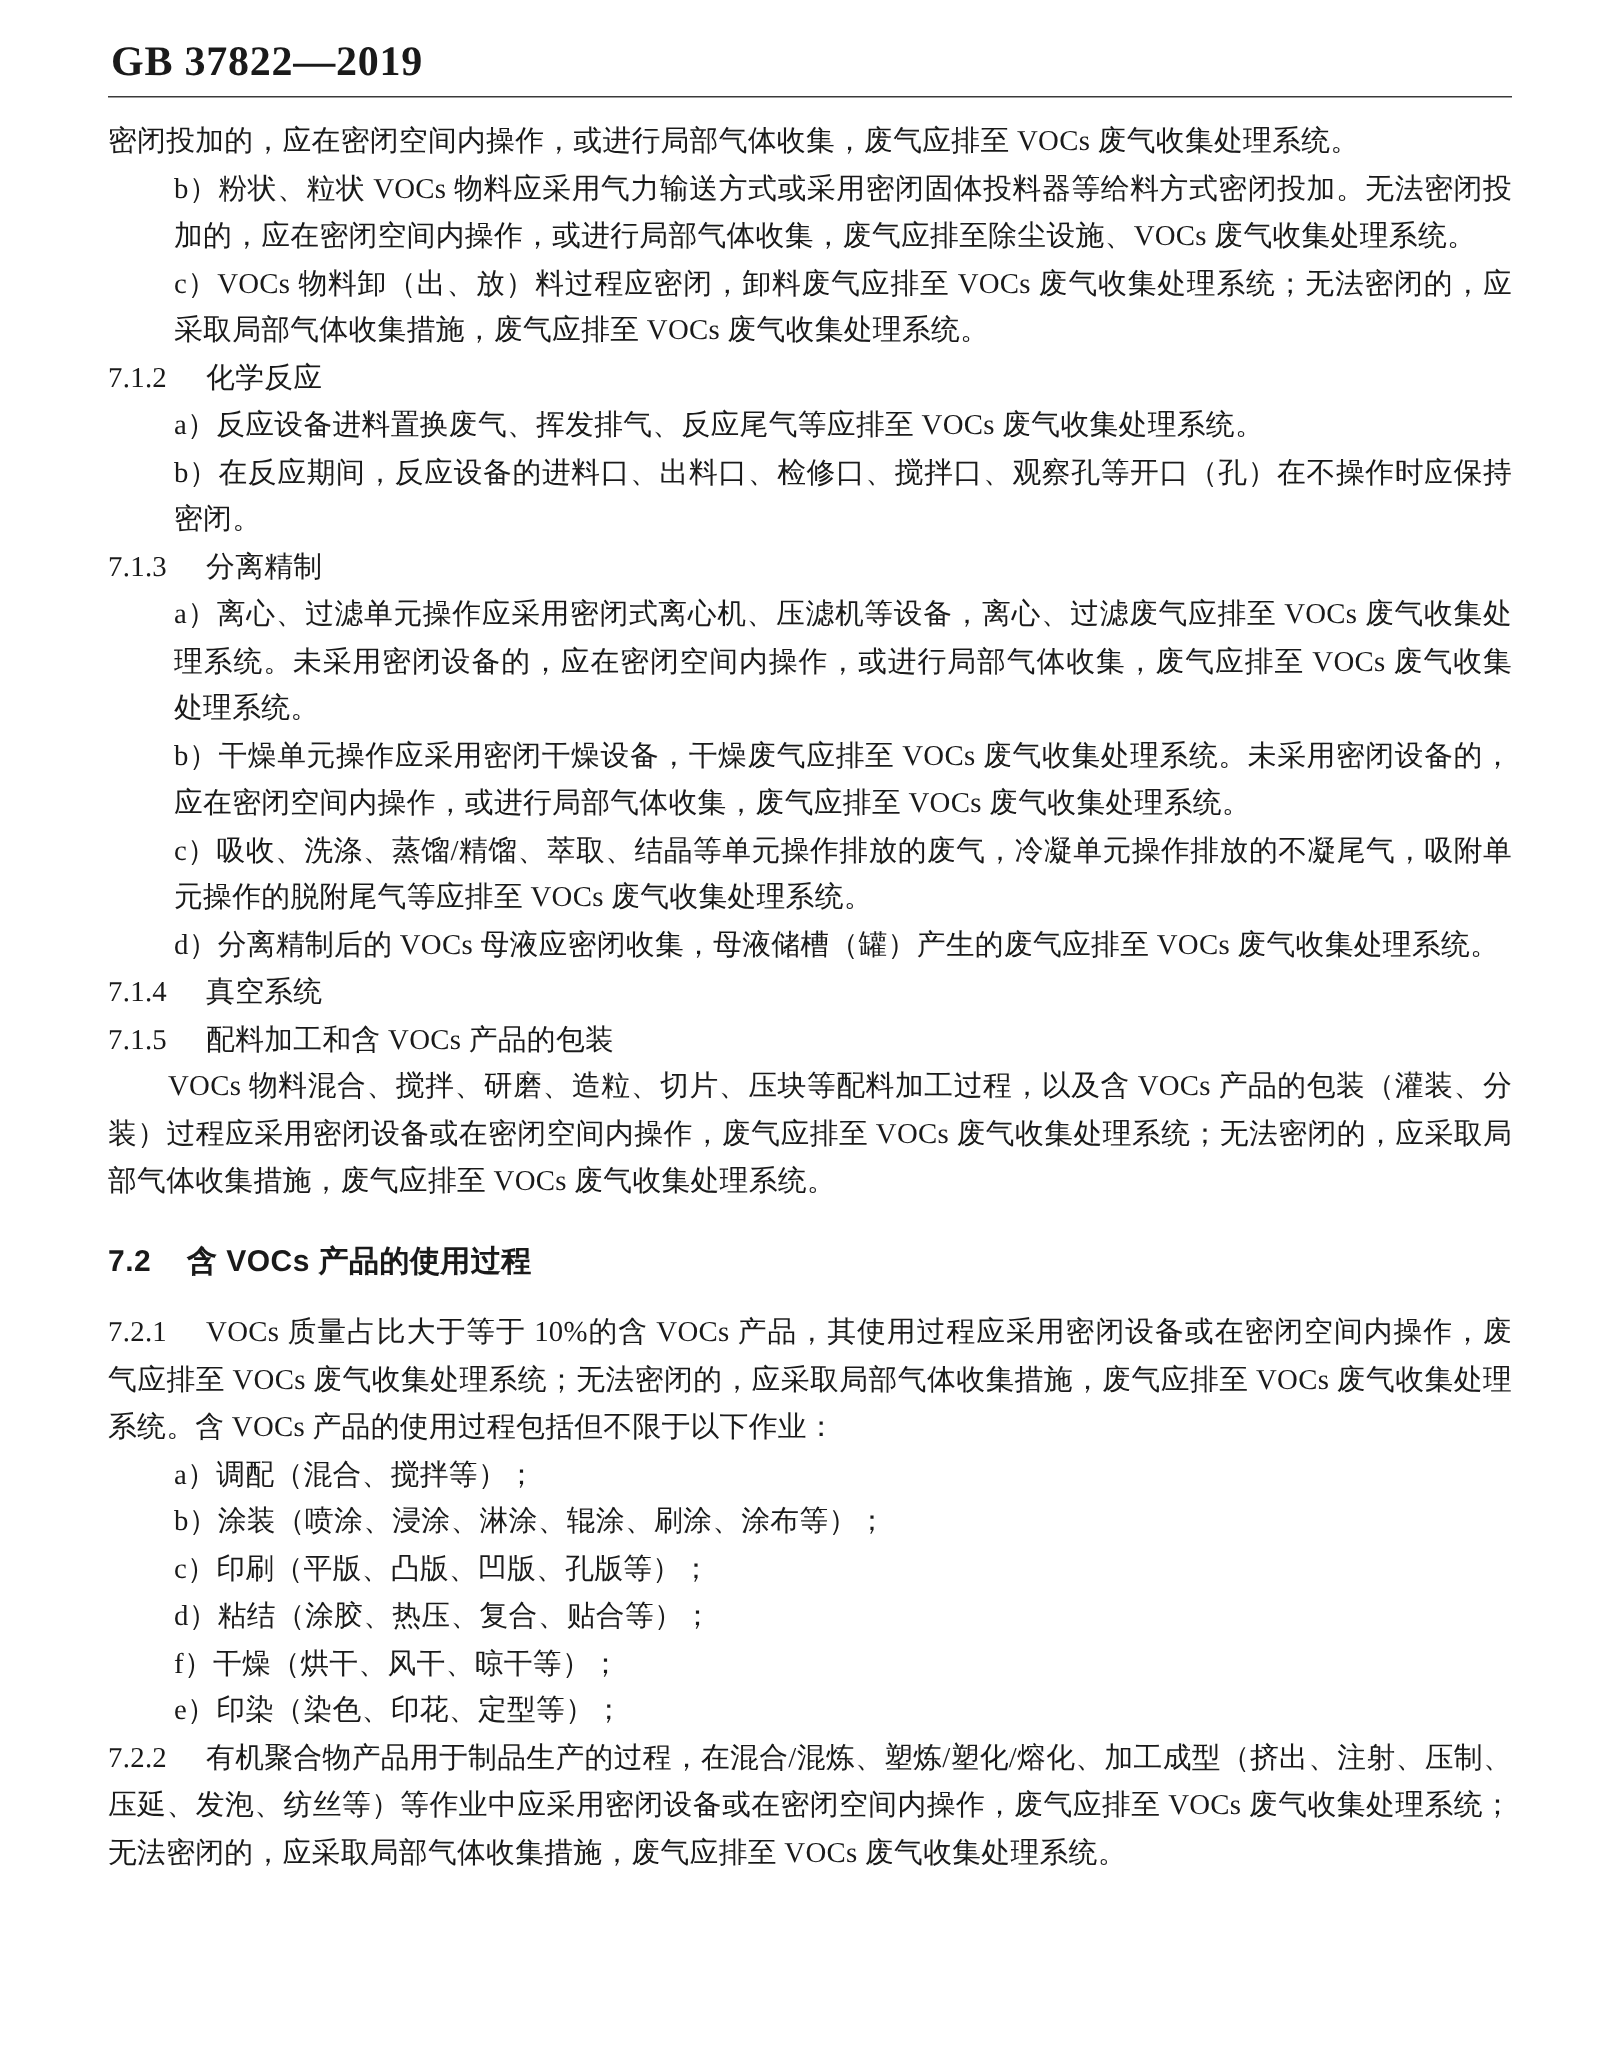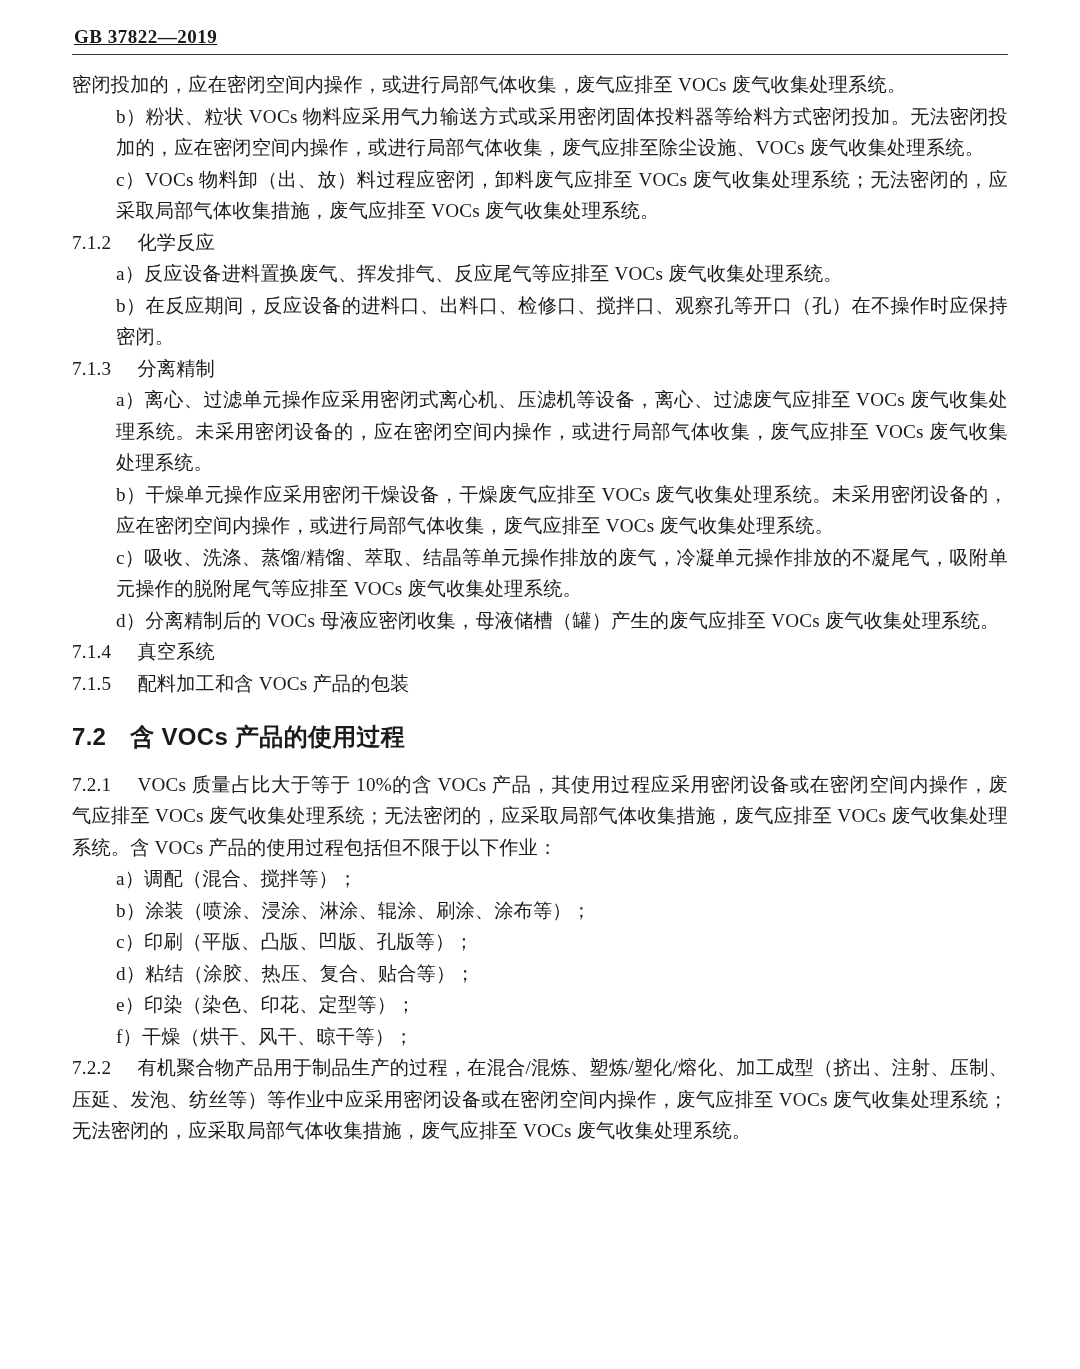--- a/index.html
+++ b/index.html
@@ -18,24 +18,23 @@
   .page {
     width: 1080px;
     height: 1369px;
     box-sizing: border-box;
     padding: 26px 72px 0 72px;
     position: relative;
   }
   .header {
     font-family: "Liberation Serif", serif;
     font-weight: bold;
-    font-size: 19px;
+    font-size: 28px;
     letter-spacing: 0.5px;
     margin: 0 0 0 2px;
-    text-decoration: underline;
   }
   .rule {
     border: 0;
     border-top: 1.6px solid #3a3a3a;
     margin: 6px 0 14px 0;
   }
   .body-text {
     font-size: 19.2px;
     line-height: 31.5px;
     text-align: justify;
@@ -52,21 +51,21 @@
   .clause-num {
     display: inline-block;
     font-family: Liberation Serif, serif;
   }
   .clause-label {
     margin-left: 26px;
   }
   .sec-head {
     font-family: "Liberation Sans", sans-serif;
     font-weight: bold;
-    font-size: 24px;
+    font-size: 20px;
     margin: 22px 0 16px 0;
     letter-spacing: 0.3px;
   }
   .sec-head .sec-num {
     margin-right: 24px;
   }
   .pnum {
     position: absolute;
     bottom: 6px;
     right: 78px;
@@ -106,34 +105,35 @@
     <p class="item-hang">c）吸收、洗涤、蒸馏/精馏、萃取、结晶等单元操作排放的废气，冷凝单元操作排放的不凝尾气，吸附单元操作的脱附尾气等应排至 VOCs 废气收集处理系统。</p>
     <p class="item-hang">d）分离精制后的 VOCs 母液应密闭收集，母液储槽（罐）产生的废气应排至 VOCs 废气收集处理系统。</p>
 
     <p>
       <span class="clause-num">7.1.4</span><span class="clause-label">真空系统</span>
     </p>
 
     <p>
       <span class="clause-num">7.1.5</span><span class="clause-label">配料加工和含 VOCs 产品的包装</span>
     </p>
+    <p class="indent-first">VOCs 物料混合、搅拌、研磨、造粒、切片、压块等配料加工过程，以及含 VOCs 产品的包装（灌装、分装）过程应采用密闭设备或在密闭空间内操作，废气应排至 VOCs 废气收集处理系统；无法密闭的，应采取局部气体收集措施，废气应排至 VOCs 废气收集处理系统。</p>
 
     <p class="sec-head">
       <span class="sec-num">7.2</span><span>含 VOCs 产品的使用过程</span>
     </p>
 
     <p>
       <span class="clause-num">7.2.1</span><span class="clause-label">VOCs 质量占比大于等于 10%的含 VOCs 产品，其使用过程应采用密闭设备或在密闭空间内操作，废气应排至 VOCs 废气收集处理系统；无法密闭的，应采取局部气体收集措施，废气应排至 VOCs 废气收集处理系统。含 VOCs 产品的使用过程包括但不限于以下作业：</span>
     </p>
     <p class="item-hang">a）调配（混合、搅拌等）；</p>
     <p class="item-hang">b）涂装（喷涂、浸涂、淋涂、辊涂、刷涂、涂布等）；</p>
     <p class="item-hang">c）印刷（平版、凸版、凹版、孔版等）；</p>
     <p class="item-hang">d）粘结（涂胶、热压、复合、贴合等）；</p>
+    <p class="item-hang">f）干燥（烘干、风干、晾干等）；</p>
     <p class="item-hang">e）印染（染色、印花、定型等）；</p>
-    <p class="item-hang">f）干燥（烘干、风干、晾干等）；</p>
 
     <p>
       <span class="clause-num">7.2.2</span><span class="clause-label">有机聚合物产品用于制品生产的过程，在混合/混炼、塑炼/塑化/熔化、加工成型（挤出、注射、压制、压延、发泡、纺丝等）等作业中应采用密闭设备或在密闭空间内操作，废气应排至 VOCs 废气收集处理系统；无法密闭的，应采取局部气体收集措施，废气应排至 VOCs 废气收集处理系统。</span>
     </p>
 
   </div>
 
   <div class="pnum"></div>
 </div>
 

